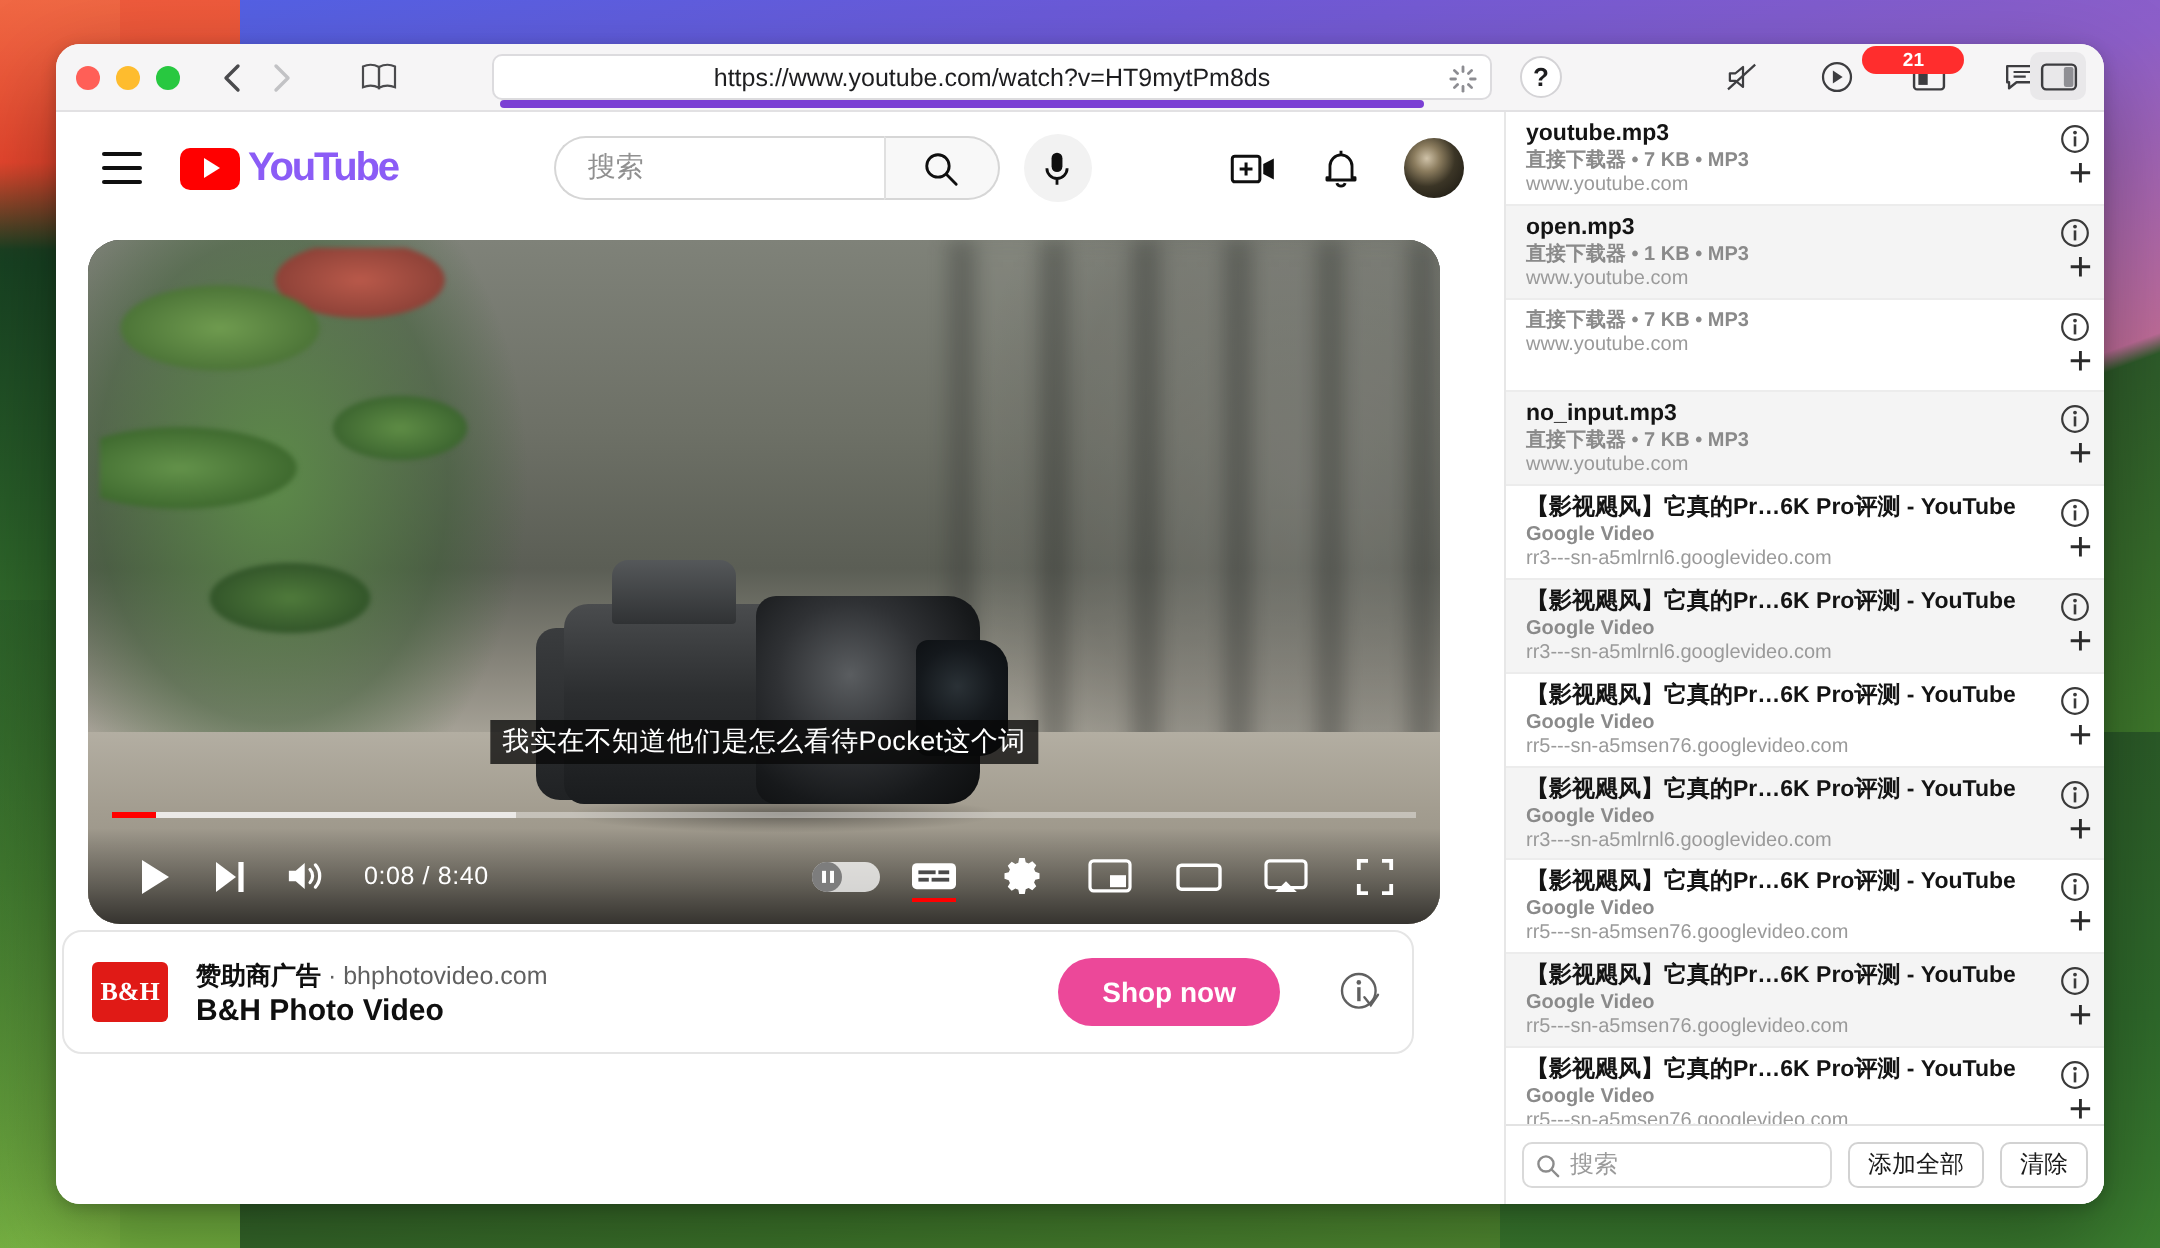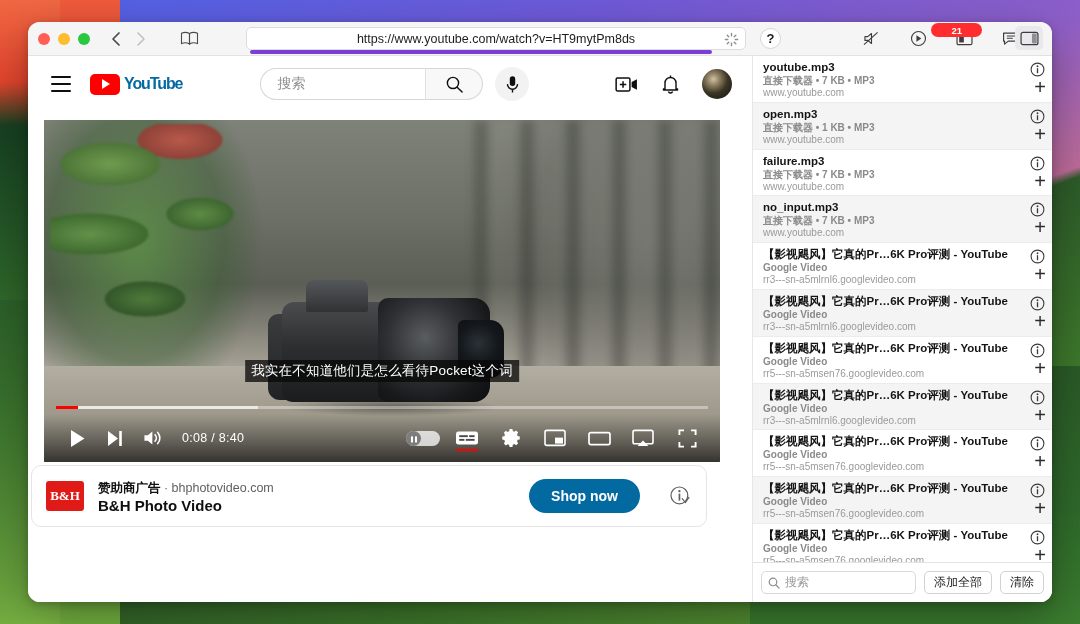--- a/index.html
+++ b/index.html
@@ -85,21 +85,21 @@
   
   #yt-header { height: 56px; display: flex; align-items: center; padding: 0 16px; gap: 0; }
   #hamburger { width: 34px; height: 34px; display: flex; flex-direction: column; justify-content: center; gap: 5px; padding: 0 7px; }
   #hamburger span { display: block; height: 1.8px; background: #0f0f0f; border-radius: 1px; }
   #yt-logo { display: flex; align-items: center; gap: 4px; margin-left: 12px; }
   #yt-play {
     width: 30px; height: 21px; background: #ff0000; border-radius: 5px;
     display: flex; align-items: center; justify-content: center;
   }
   #yt-play::after { content: ""; border-left: 8px solid #fff; border-top: 5px solid transparent; border-bottom: 5px solid transparent; margin-left: 2px; }
-  #yt-word { font-size: 16px; font-weight: 700; letter-spacing: -1.1px; color: #0369a1; font-family: "Liberation Sans", sans-serif; }
+  #yt-word { font-size: 20px; font-weight: 700; letter-spacing: -1.1px; color: #8b5cf6; font-family: "Liberation Sans", sans-serif; }
   #yt-search-wrap { margin-left: 78px; display: flex; align-items: center; }
   #yt-search-box {
     width: 165px; height: 32px; border: 1px solid #d6d6d6; border-right: none;
     border-radius: 18px 0 0 18px; display: flex; align-items: center; padding-left: 16px;
     font-size: 14px; color: #909090; background: #fff;
   }
   #yt-search-btn {
     width: 58px; height: 32px; border: 1px solid #d6d6d6; border-left: 1px solid #e0e0e0;
     border-radius: 0 18px 18px 0; background: #f8f8f8;
     display: flex; align-items: center; justify-content: center;
@@ -109,21 +109,21 @@
     display: flex; align-items: center; justify-content: center;
   }
   #yt-right { margin-left: auto; display: flex; align-items: center; gap: 22px; padding-right: 4px; }
   #yt-avatar {
     width: 30px; height: 30px; border-radius: 50%;
     background: radial-gradient(circle at 38% 34%, #cfc2a8 0%, #8b7c5e 24%, #3b3526 52%, #15130e 100%);
   }
 
   
   #player {
-    margin: 8px 16px 0 16px; width: 676px; height: 342px; border-radius: 1px;
+    margin: 8px 16px 0 16px; width: 676px; height: 342px; border-radius: 16px;
     position: relative; overflow: hidden; background: #2a2a28;
   }
   #vid-bg {
     position: absolute; inset: 0;
     background:
       radial-gradient(ellipse 160px 220px at 92px 120px, rgba(92,140,72,.95) 0%, rgba(60,95,52,.5) 55%, rgba(0,0,0,0) 80%),
       radial-gradient(ellipse 200px 260px at 610px 120px, rgba(120,120,115,.55) 0%, rgba(70,70,68,.2) 60%, rgba(0,0,0,0) 85%),
       linear-gradient(180deg, #7f8279 0%, #6d7066 28%, #5b5e55 48%, #8d8a80 64%, #b7b2a6 78%, #a39d90 100%);
   }
   #vid-blurbars {
@@ -207,21 +207,21 @@
   }
   #ad-logo {
     width: 38px; height: 30px; background: #e01a16; border-radius: 3px;
     display: flex; align-items: center; justify-content: center;
     color: #fff; font-size: 13px; font-weight: 700; font-family: "Liberation Serif", serif;
   }
   #ad-title { font-size: 15px; font-weight: 700; color: #0f0f0f; }
   #ad-sub { font-size: 12.5px; color: #606060; margin-top: 2px; }
   #ad-sub b { color: #0f0f0f; font-weight: 700; }
   #shop-btn {
-    margin-left: auto; background: #0369a1; color: #fff; border: none; border-radius: 18px;
+    margin-left: auto; background: #ec4899; color: #fff; border: none; border-radius: 18px;
     height: 34px; padding: 0 22px; font-size: 14px; font-weight: 700;
     font-family: "Liberation Sans", sans-serif;
   }
   #ad-info { margin-left: 14px; width: 24px; height: 24px; display: flex; align-items: center; justify-content: center; }
   #page-clipped {
     position: absolute; left: 32px; bottom: -7px; font-size: 15px; font-weight: 700; color: #0f0f0f;
     white-space: nowrap; overflow: hidden; height: 8px;
   }
 
   
@@ -541,21 +541,20 @@
               <span class="dl-info">
                 <svg width="15" height="15" viewBox="0 0 15 15">
                   <circle cx="7.5" cy="7.5" r="6.4" stroke="#3a3a3a" stroke-width="1.1" fill="none"></circle>
                   <circle cx="7.5" cy="4.3" r=".95" fill="#3a3a3a"></circle>
                   <rect x="6.85" y="6.2" width="1.3" height="5" fill="#3a3a3a"></rect>
                 </svg>
               </span>
               <span class="dl-add">+</span>
             </div>
             <div class="dl-row">
-              <div class="dl-title">failure.mp3</div>
               <div class="dl-meta">直接下载器 • 7 KB • MP3</div>
               <div class="dl-host">www.youtube.com</div>
               <span class="dl-info">
                 <svg width="15" height="15" viewBox="0 0 15 15">
                   <circle cx="7.5" cy="7.5" r="6.4" stroke="#3a3a3a" stroke-width="1.1" fill="none"></circle>
                   <circle cx="7.5" cy="4.3" r=".95" fill="#3a3a3a"></circle>
                   <rect x="6.85" y="6.2" width="1.3" height="5" fill="#3a3a3a"></rect>
                 </svg>
               </span>
               <span class="dl-add">+</span>

